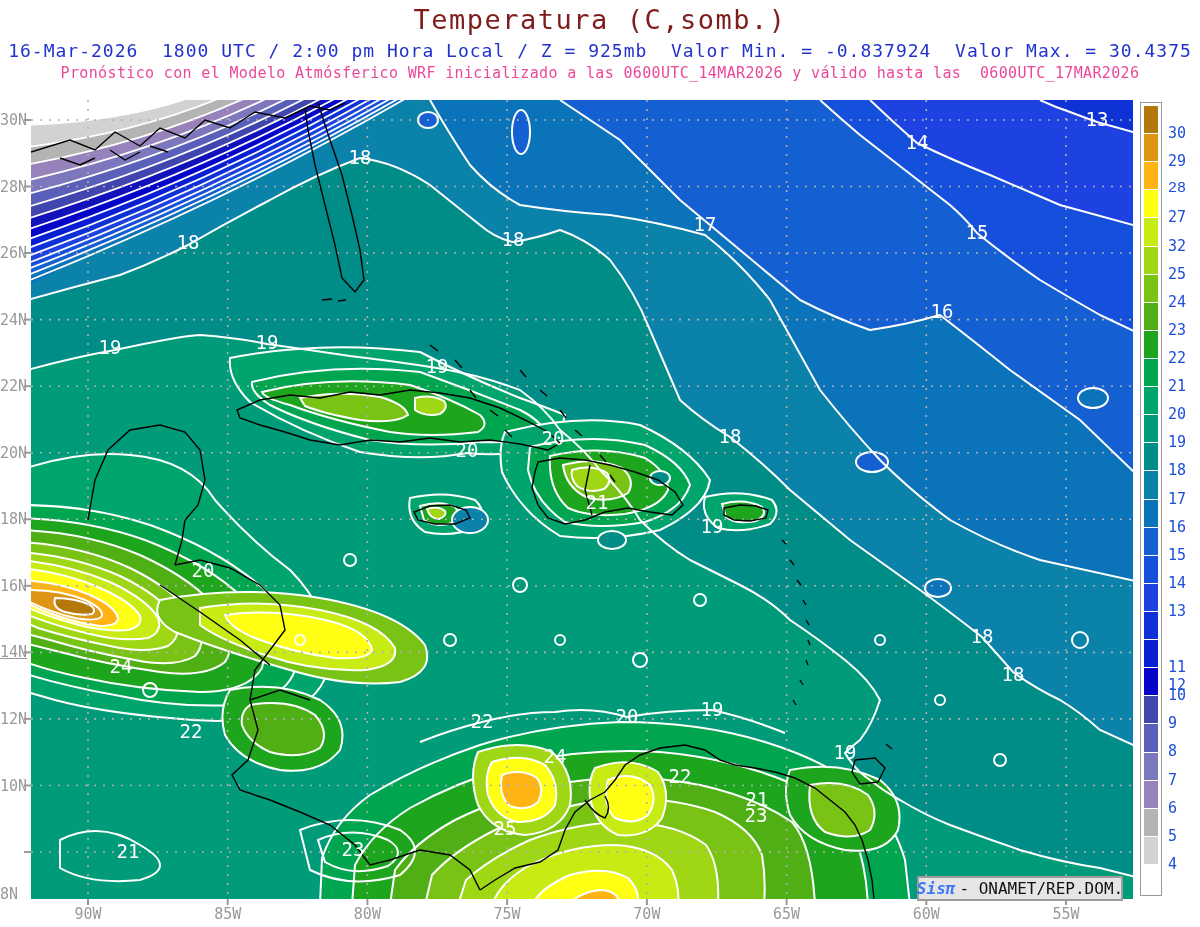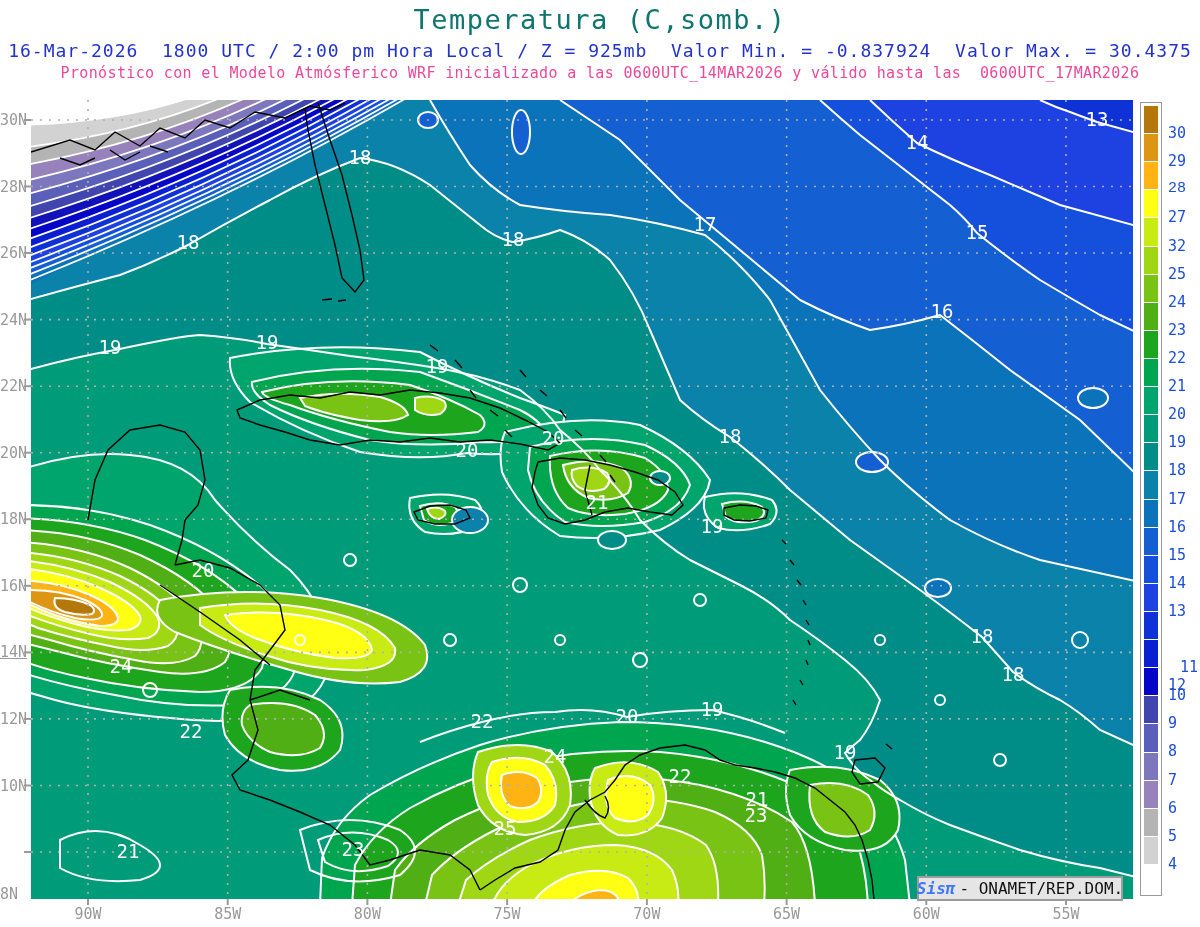--- a/index.html
+++ b/index.html
@@ -1,19 +1,19 @@
 <!DOCTYPE html>
 <html><head>
 <meta charset="utf-8">
 <style>
   html,body{margin:0;padding:0;background:#fff;}
   .page{position:relative;width:1200px;height:927px;background:#fff;overflow:hidden;
         font-family:"DejaVu Sans Mono",monospace;}
   .title{position:absolute;top:4px;left:0;width:1200px;text-align:center;
-         font-size:27px;letter-spacing:1.5px;color:#0f766e;}
+         font-size:27px;letter-spacing:1.5px;color:#7f1d1d;}
   .sub1{position:absolute;top:40px;left:0;width:1200px;text-align:center;
         font-size:18px;letter-spacing:1px;color:#2233cc;white-space:pre;}
   .sub2{position:absolute;top:64px;left:0;width:1200px;text-align:center;
         font-size:15px;letter-spacing:0.35px;color:#ec4899;white-space:pre;}
   .axlab{position:absolute;font-size:15px;color:#999;}
   .latlab{width:27px;}
   .lonlab{width:44px;text-align:center;}
   #colorbar{position:absolute;left:1140px;top:102px;width:22px;height:794px;
             background:#fff;border:1px solid #999;display:flex;flex-direction:column;
             gap:1px;padding:3px;box-sizing:border-box;}
@@ -345,21 +345,21 @@
       <div class="cblab" style="top: 377.071px;">21</div>
       <div class="cblab" style="top: 405.179px;">20</div>
       <div class="cblab" style="top: 433.286px;">19</div>
       <div class="cblab" style="top: 461.393px;">18</div>
       <div class="cblab" style="top: 489.5px;">17</div>
       <div class="cblab" style="top: 517.607px;">16</div>
       <div class="cblab" style="top: 545.714px;">15</div>
       <div class="cblab" style="top: 573.821px;">14</div>
       <div class="cblab" style="top: 601.929px;">13</div>
       <div class="cblab" style="top: 630.036px; margin-top: 46px;">12</div>
-      <div class="cblab" style="top: 658.143px; text-align: right;">11</div>
+      <div class="cblab" style="top: 658.143px;">11</div>
       <div class="cblab" style="top: 686.25px;">10</div>
       <div class="cblab" style="top: 714.357px;">9</div>
       <div class="cblab" style="top: 742.464px;">8</div>
       <div class="cblab" style="top: 770.571px;">7</div>
       <div class="cblab" style="top: 798.679px;">6</div>
       <div class="cblab" style="top: 826.786px;">5</div>
       <div class="cblab" style="top: 854.893px;">4</div>
     </div>
 
   <div class="credit"><span class="brand">Sisπ</span><span>- ONAMET/REP.DOM.</span></div>

